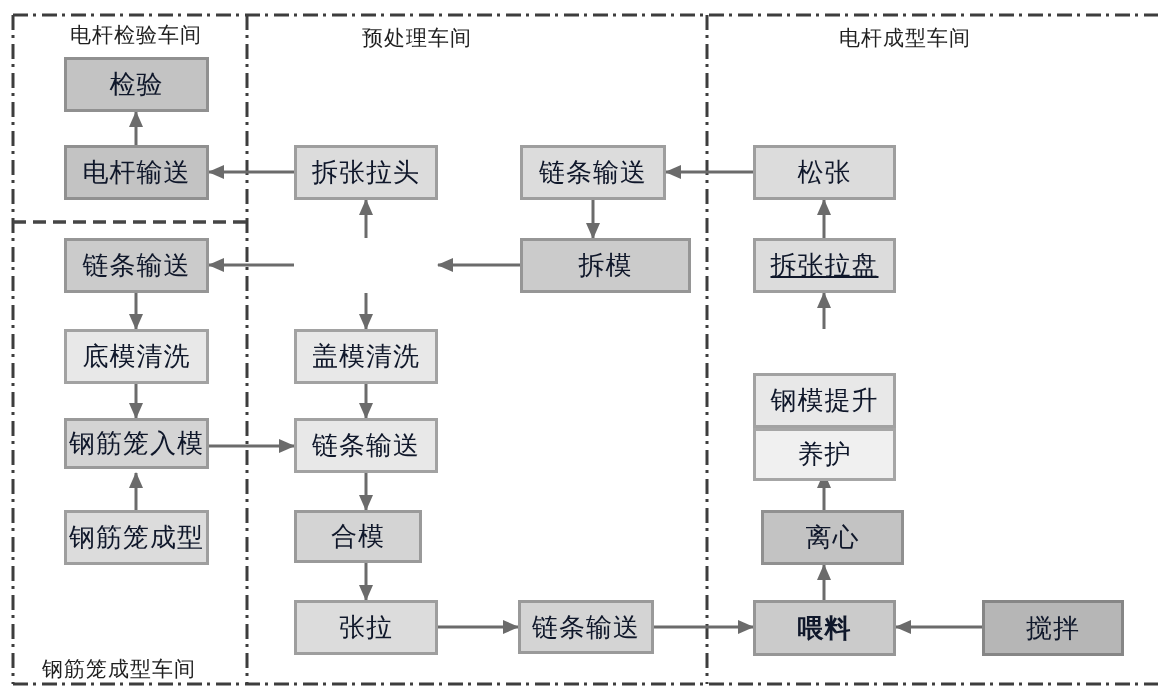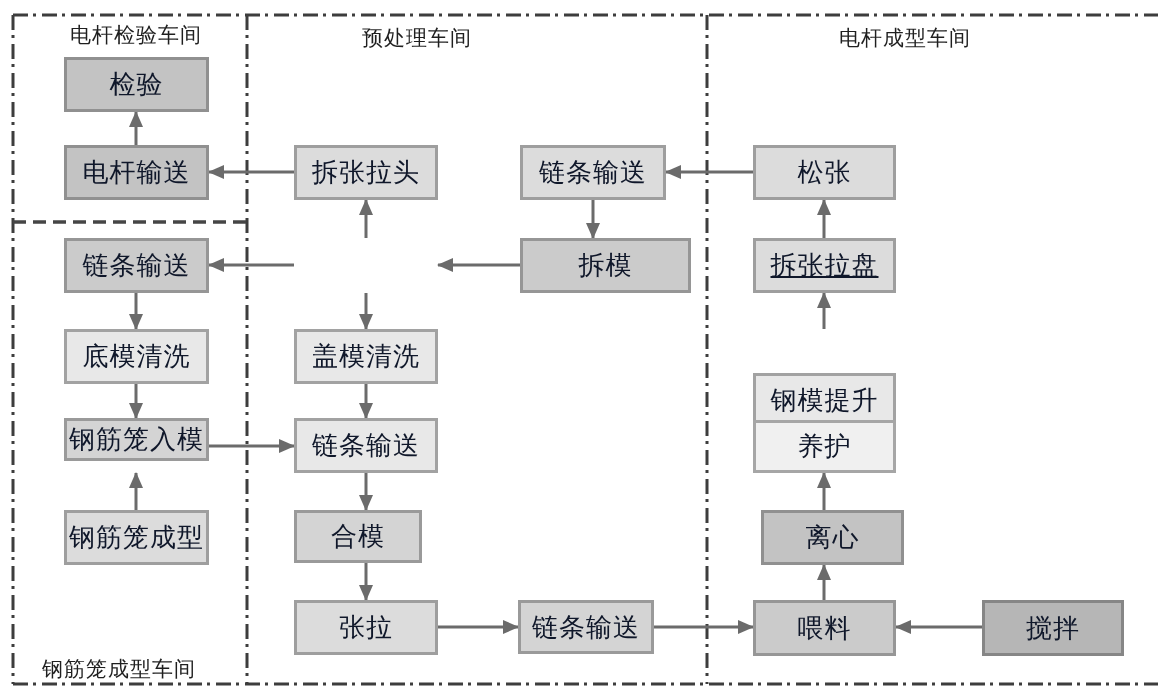--- a/index.html
+++ b/index.html
@@ -26,21 +26,21 @@
     color: #0f172a;
     letter-spacing: 1px;
     white-space: nowrap;
   }
   .t1 { background: #b6b6b6; border-color: #868686; }
   .t2 { background: #c3c3c3; border-color: #909090; }
   .t3 { background: #cbcbcb; border-color: #969696; }
   .t4 { background: #d4d4d4; border-color: #9a9a9a; }
   .t5 { background: #dcdcdc; border-color: #9e9e9e; }
   .t6 { background: #e8e8e8; border-color: #a2a2a2; }
-  .t7 { background: #f0f0f0; border-color: #a6a6a6; }
+  .t7 { background: #f0f0f0; border-color: #a6a6a6; margin-top: 8px; }
   .sec {
     position: absolute;
     font-size: 21px;
     color: #1f1f1f;
     letter-spacing: 1px;
     white-space: nowrap;
   }
 </style>
 </head>
 <body>
@@ -89,34 +89,34 @@
   <div class="sec" style="left:70px; top:21px;">电杆检验车间</div>
   <div class="sec" style="left:362px; top:24px;">预处理车间</div>
   <div class="sec" style="left:839px; top:24px;">电杆成型车间</div>
   <div class="sec" style="left:42px; top:655px;">钢筋笼成型车间</div>
 
   <div class="node t2" style="left:64px; top:57px; width:145px; height:55px;">检验</div>
   <div class="node t2" style="left:64px; top:145px; width:145px; height:55px;">电杆输送</div>
 
   <div class="node t3" style="left:64px; top:238px; width:145px; height:55px;">链条输送</div>
   <div class="node t6" style="left:64px; top:329px; width:145px; height:55px;">底模清洗</div>
-  <div class="node t4" style="left:64px; top:418px; width:145px; height:43px;">钢筋笼入模</div>
+  <div class="node t4" style="left:64px; top:418px; width:145px; height:51px;">钢筋笼入模</div>
   <div class="node t5" style="left:64px; top:510px; width:145px; height:55px;">钢筋笼成型</div>
 
   <div class="node t5" style="left:294px; top:145px; width:144px; height:55px;">拆张拉头</div>
   <div class="node t6" style="left:294px; top:329px; width:144px; height:55px;">盖模清洗</div>
   <div class="node t6" style="left:294px; top:418px; width:144px; height:55px;">链条输送</div>
   <div class="node t4" style="left:294px; top:510px; width:128px; height:53px;font-family:Liberation Serif, serif;">合模</div>
   <div class="node t5" style="left:294px; top:600px; width:144px; height:55px;">张拉</div>
 
   <div class="node t5" style="left:520px; top:145px; width:146px; height:55px;">链条输送</div>
   <div class="node t3" style="left:520px; top:238px; width:171px; height:55px;">拆模</div>
   <div class="node t4" style="left:518px; top:600px; width:136px; height:54px;">链条输送</div>
 
   <div class="node t5" style="left:753px; top:145px; width:143px; height:55px;">松张</div>
   <div class="node t5" style="left:753px; top:238px; width:143px; height:55px;text-decoration:underline;">拆张拉盘</div>
   <div class="node t6" style="left:753px; top:329px; width:143px; height:55px;margin-top:44px;">钢模提升</div>
   <div class="node t7" style="left:753px; top:420px; width:143px; height:53px;">养护</div>
   <div class="node t2" style="left:753px; top:510px; width:143px; height:55px;margin-left:8px;">离心</div>
-  <div class="node t3" style="left:753px; top:600px; width:143px; height:56px;">喂料</div>
+  <div class="node t3" style="left:753px; top:600px; width:143px; height:56px;font-weight:bold;">喂料</div>
   <div class="node t1" style="left:982px; top:600px; width:142px; height:56px;">搅拌</div>
 
 </div>
 
 </body></html>

